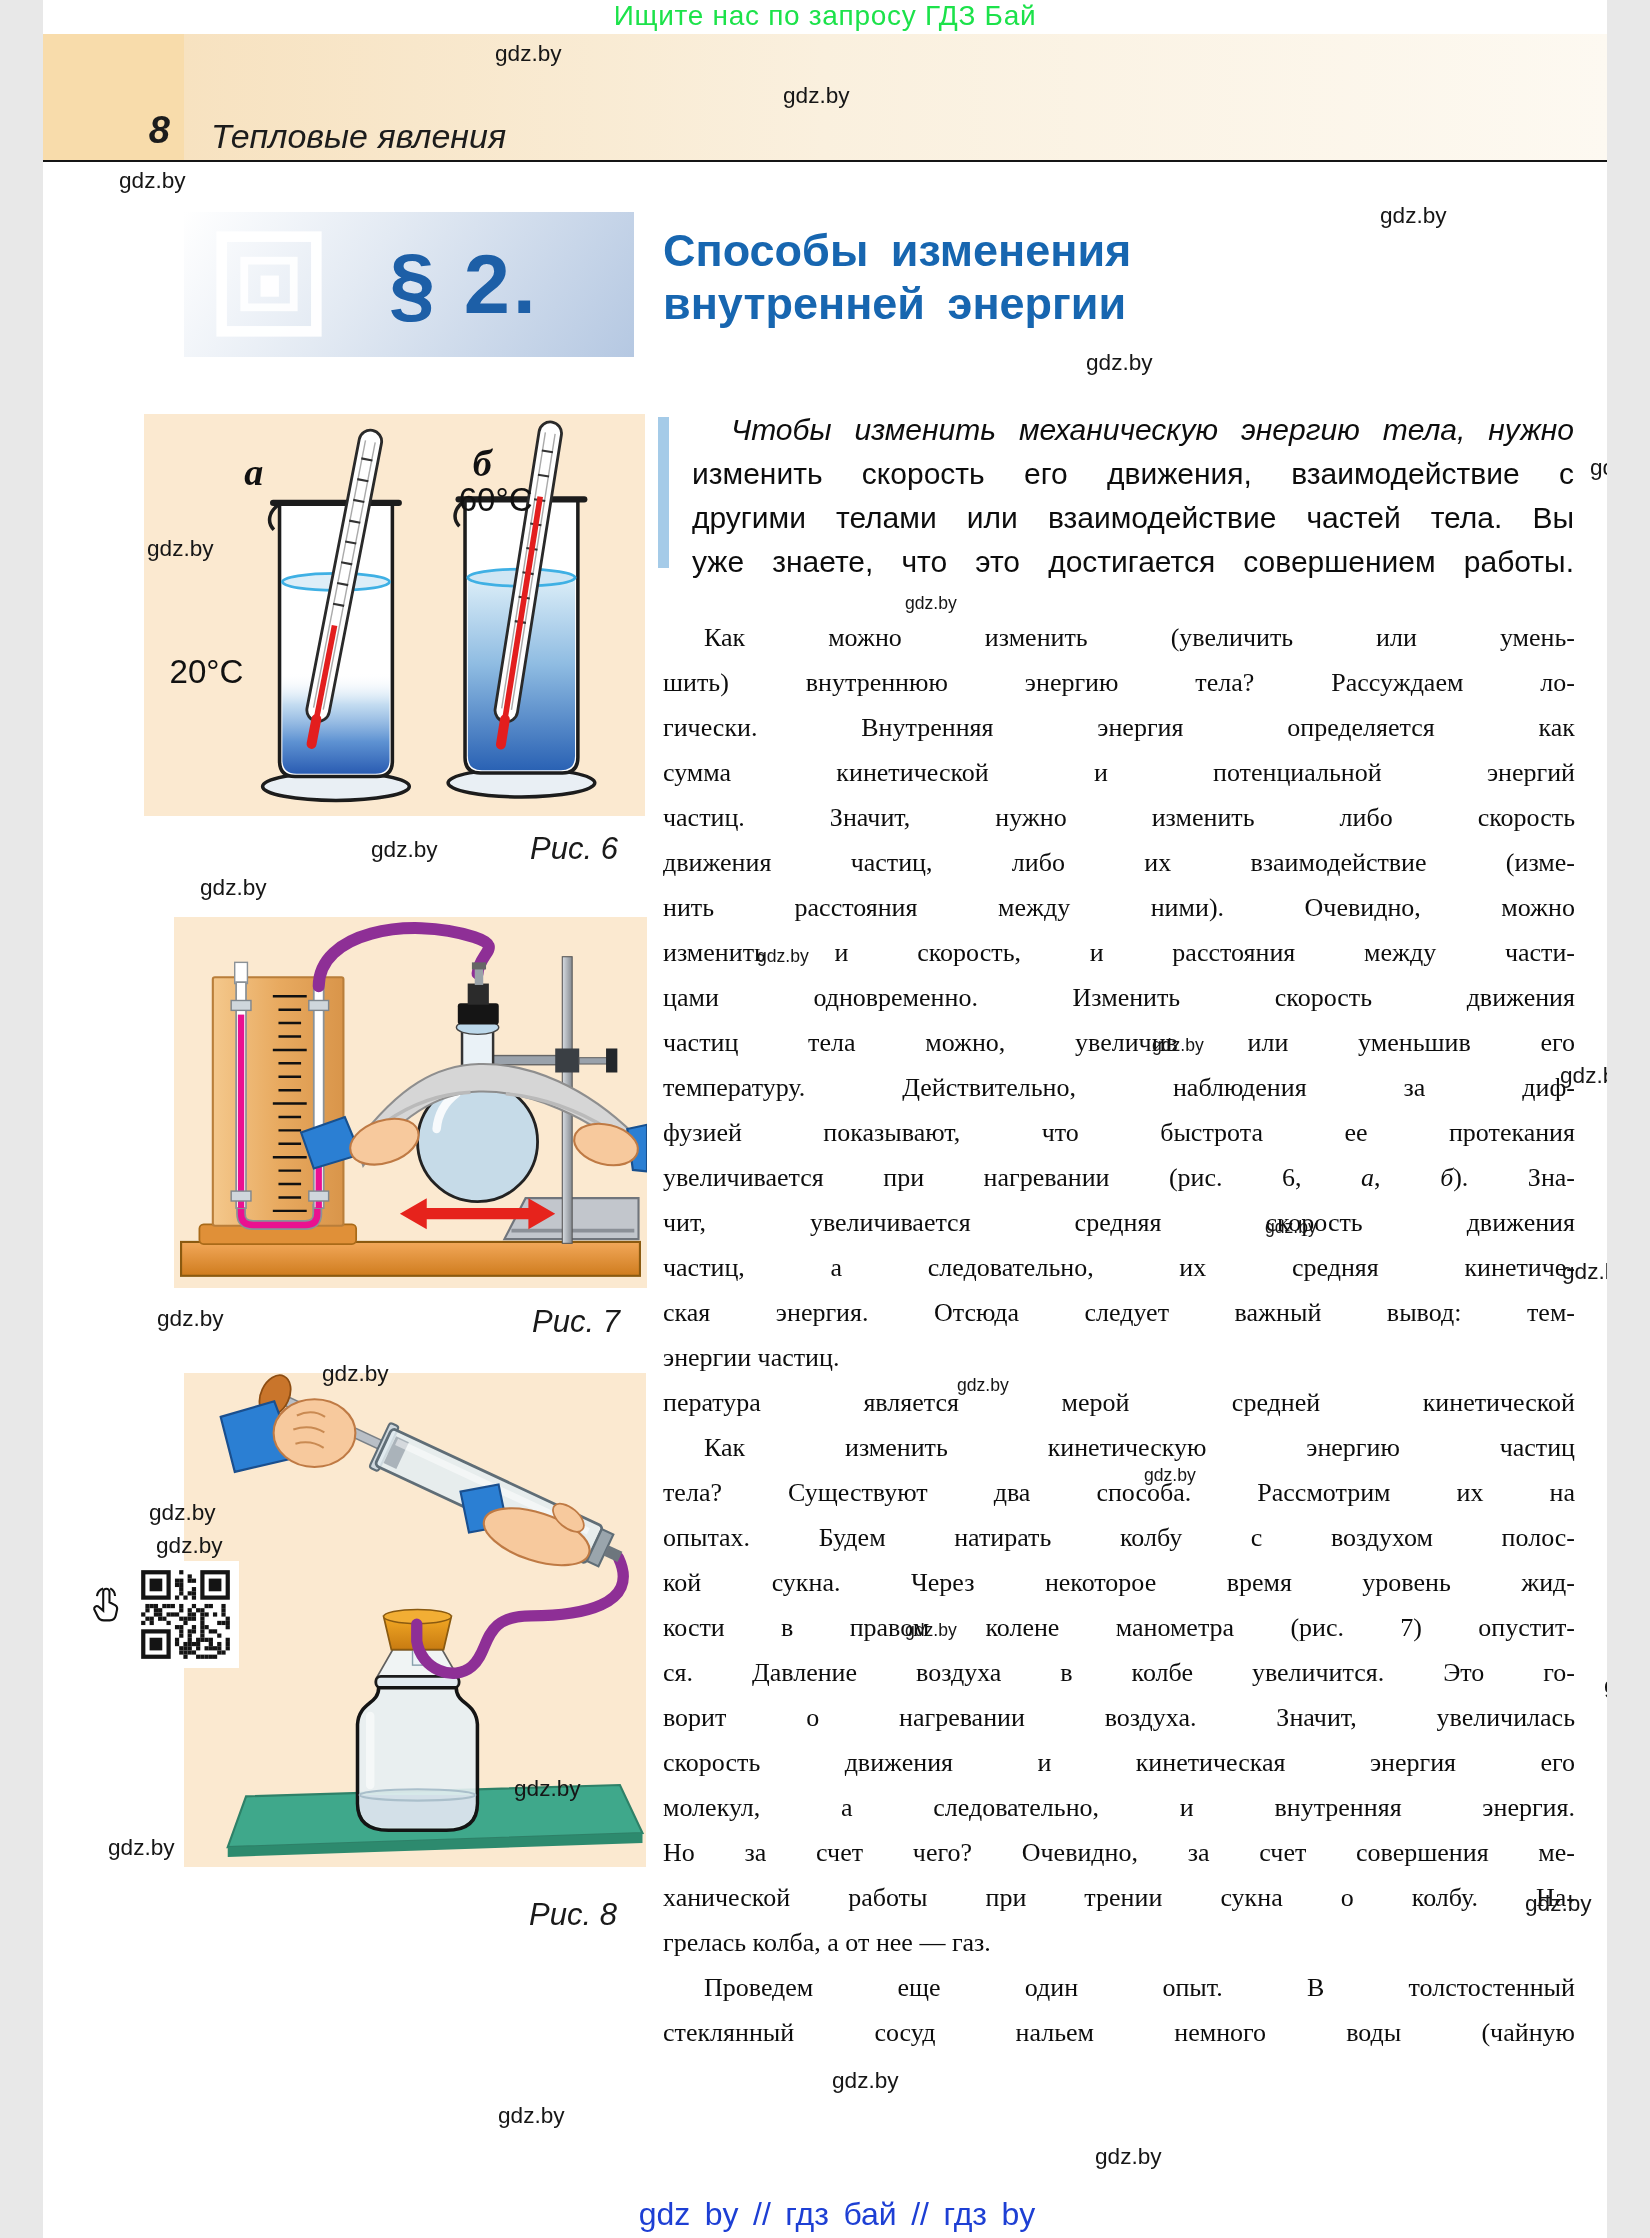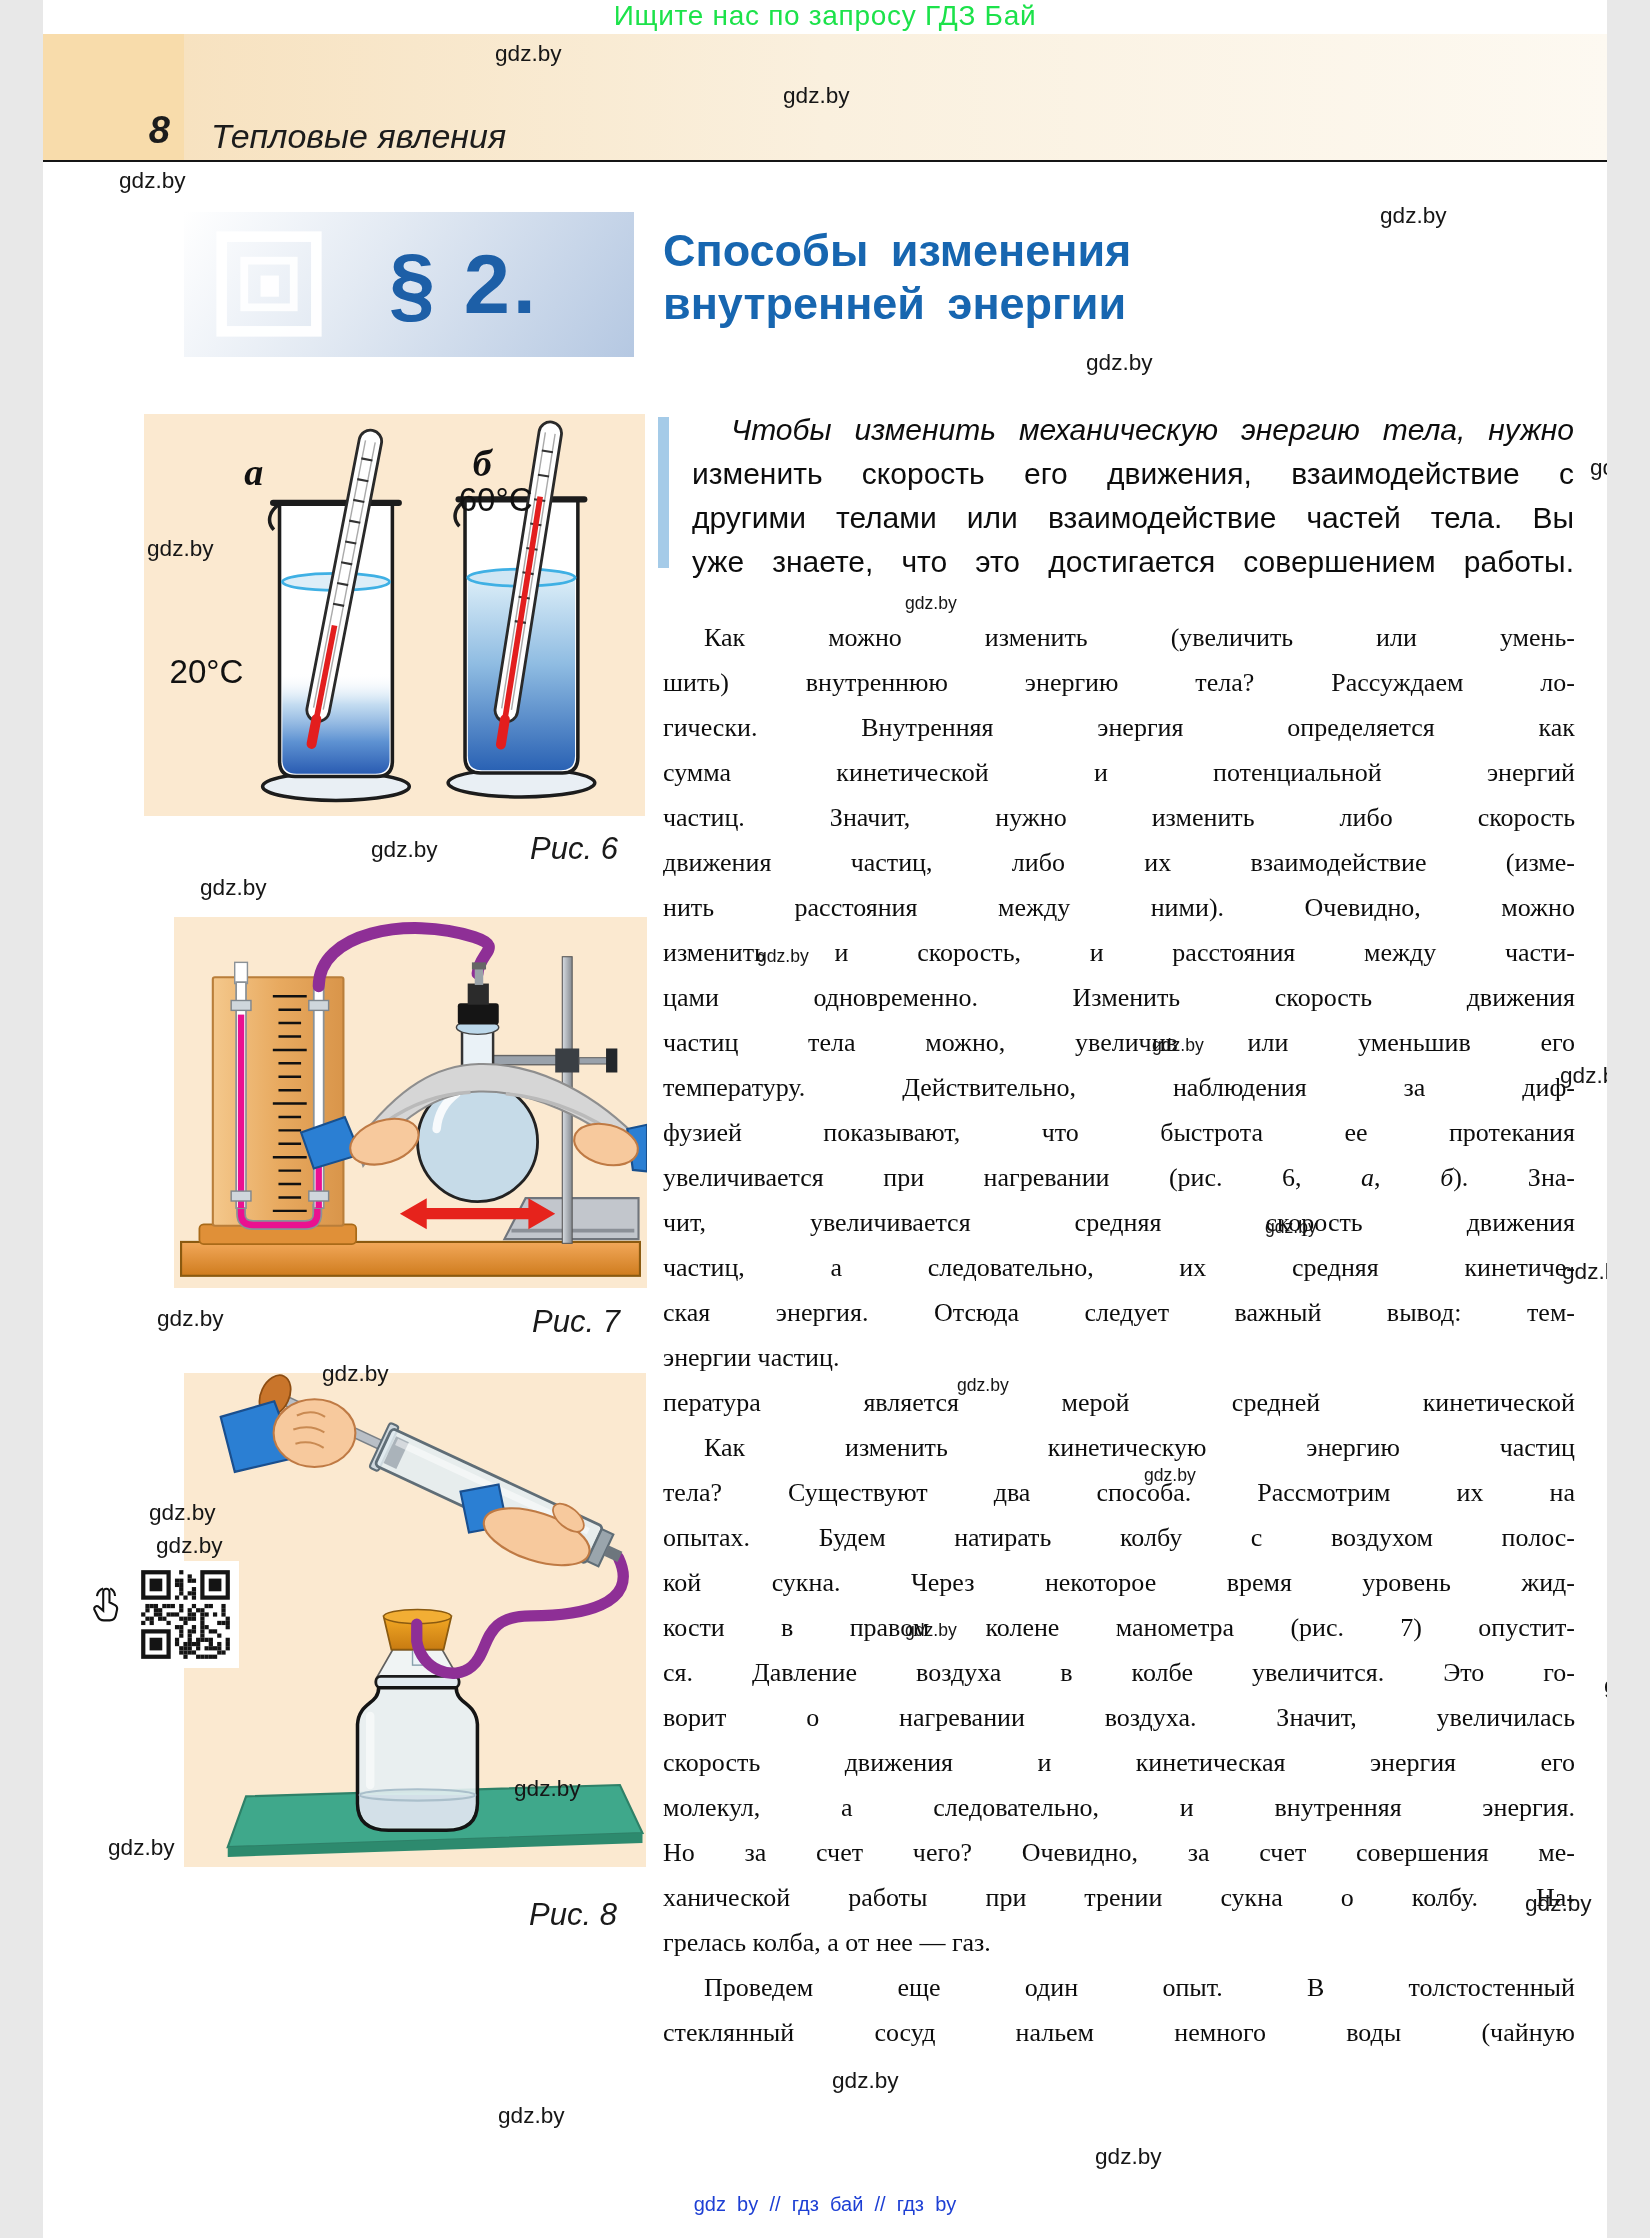--- a/index.html
+++ b/index.html
@@ -63,22 +63,22 @@
   #cap6 { left:487px; top:831px; }
   #cap7 { left:489px; top:1304px; }
   #cap8 { left:486px; top:1897px; }
 
   
   .qr { position:absolute; left:89px; top:1561px; width:107px; height:107px;
         background:#ffffff; z-index:6; }
   .tap { position:absolute; left:47px; top:1584px; z-index:6; }
 
   
-  .footer { position:absolute; bottom:23px; left:0; width:100%; text-align:center;
-            font-size:20px; color:#1d3fd4; word-spacing:5.6px; }
+  .footer { position:absolute; bottom:6px; left:0; width:100%; text-align:center;
+            font-size:32px; color:#1d3fd4; word-spacing:5.6px;padding-left:12px; }
 </style>
 </head>
 <body>
 
 <div class="page">
 
   <div class="top-notice">Ищите нас по запросу ГДЗ Бай</div>
 
   <div class="band">
     <div class="band-left">

